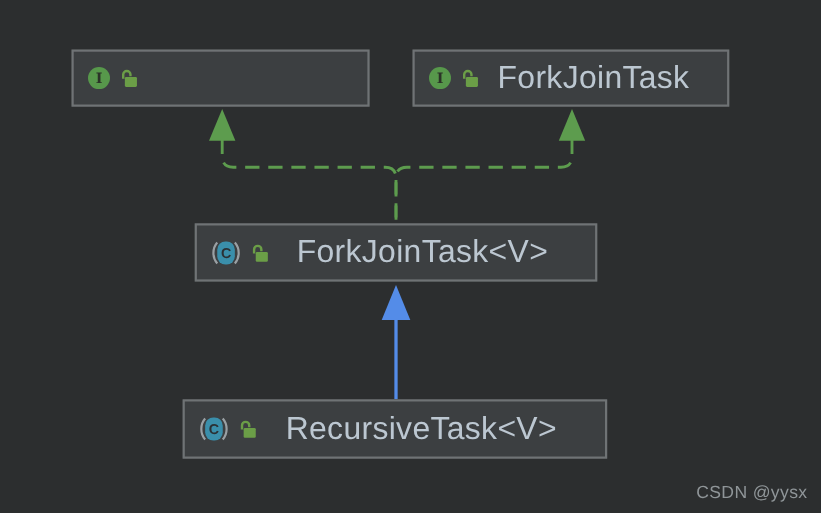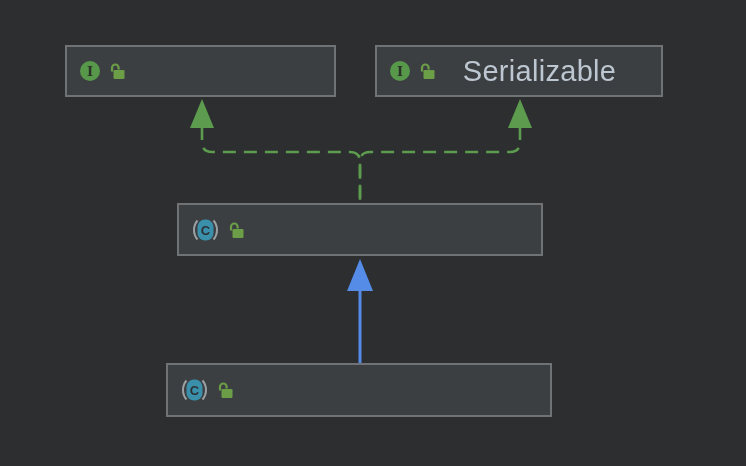--- a/index.html
+++ b/index.html
@@ -98,47 +98,50 @@
     <span class="node-icons">
       <svg width="22" height="22" viewBox="0 0 22 22">
         <circle cx="11" cy="11" r="10" fill="#57984b"></circle>
         <text x="11" y="15.5" text-anchor="middle" font-family="DejaVu Serif, serif" font-size="13" font-weight="bold" fill="#2b3328">I</text>
       </svg>
       <svg width="17" height="18" viewBox="0 0 17 18">
         <path d="M3 9.5 L3 5.8 A3.3 3.3 0 0 1 9.6 5.8 L9.6 7.4" fill="none" stroke="#6b9e47" stroke-width="2.2"></path>
         <rect x="4.5" y="8" width="11" height="9" rx="1.2" fill="#6b9e47"></rect>
       </svg>
     </span>
-    <span class="node-label">Serializable</span>
+    <span class="node-label">ForkJoinTask</span>
   </div>
 
   <div class="node" id="node-forkjointask">
     <span class="node-icons">
       <svg width="29" height="24" viewBox="0 0 29 24">
         <path d="M6.5 2.5 Q3 6.5 3 12 Q3 17.5 6.5 21.5" fill="none" stroke="#9aa0a4" stroke-width="2"></path>
         <path d="M22.5 2.5 Q26 6.5 26 12 Q26 17.5 22.5 21.5" fill="none" stroke="#9aa0a4" stroke-width="2"></path>
         <rect x="6.5" y="1.5" width="16" height="21" rx="7.5" fill="#3a8fab"></rect>
         <text x="14.5" y="16.5" text-anchor="middle" font-family="Liberation Sans, sans-serif" font-size="13" font-weight="bold" fill="#2b3135">C</text>
       </svg>
       <svg width="17" height="18" viewBox="0 0 17 18">
         <path d="M3 9.5 L3 5.8 A3.3 3.3 0 0 1 9.6 5.8 L9.6 7.4" fill="none" stroke="#6b9e47" stroke-width="2.2"></path>
         <rect x="4.5" y="8" width="11" height="9" rx="1.2" fill="#6b9e47"></rect>
       </svg>
     </span>
+    <span class="node-label">ForkJoinTask&lt;V&gt;</span>
   </div>
 
   <div class="node" id="node-recursivetask">
     <span class="node-icons">
       <svg width="29" height="24" viewBox="0 0 29 24">
         <path d="M6.5 2.5 Q3 6.5 3 12 Q3 17.5 6.5 21.5" fill="none" stroke="#9aa0a4" stroke-width="2"></path>
         <path d="M22.5 2.5 Q26 6.5 26 12 Q26 17.5 22.5 21.5" fill="none" stroke="#9aa0a4" stroke-width="2"></path>
         <rect x="6.5" y="1.5" width="16" height="21" rx="7.5" fill="#3a8fab"></rect>
         <text x="14.5" y="16.5" text-anchor="middle" font-family="Liberation Sans, sans-serif" font-size="13" font-weight="bold" fill="#2b3135">C</text>
       </svg>
       <svg width="17" height="18" viewBox="0 0 17 18">
         <path d="M3 9.5 L3 5.8 A3.3 3.3 0 0 1 9.6 5.8 L9.6 7.4" fill="none" stroke="#6b9e47" stroke-width="2.2"></path>
         <rect x="4.5" y="8" width="11" height="9" rx="1.2" fill="#6b9e47"></rect>
       </svg>
     </span>
+    <span class="node-label">RecursiveTask&lt;V&gt;</span>
   </div>
 
+  <div class="watermark">CSDN @yysx</div>
 
 </div>
 
 </body></html>

